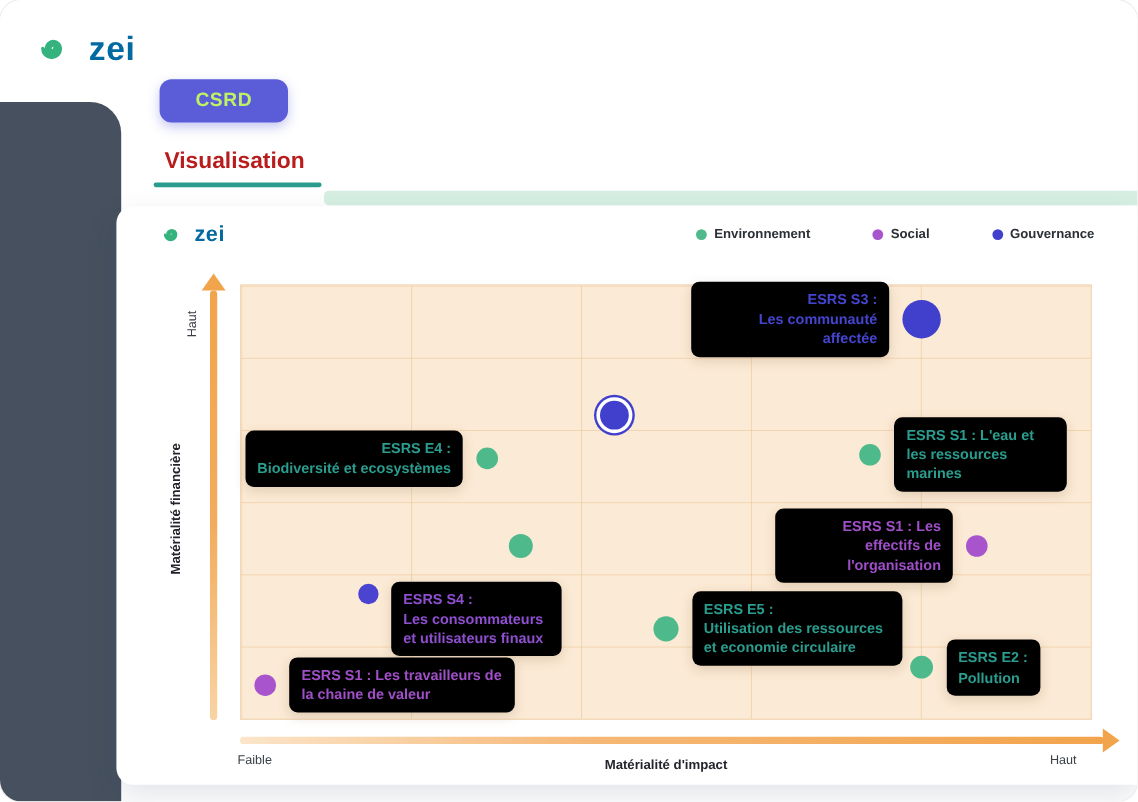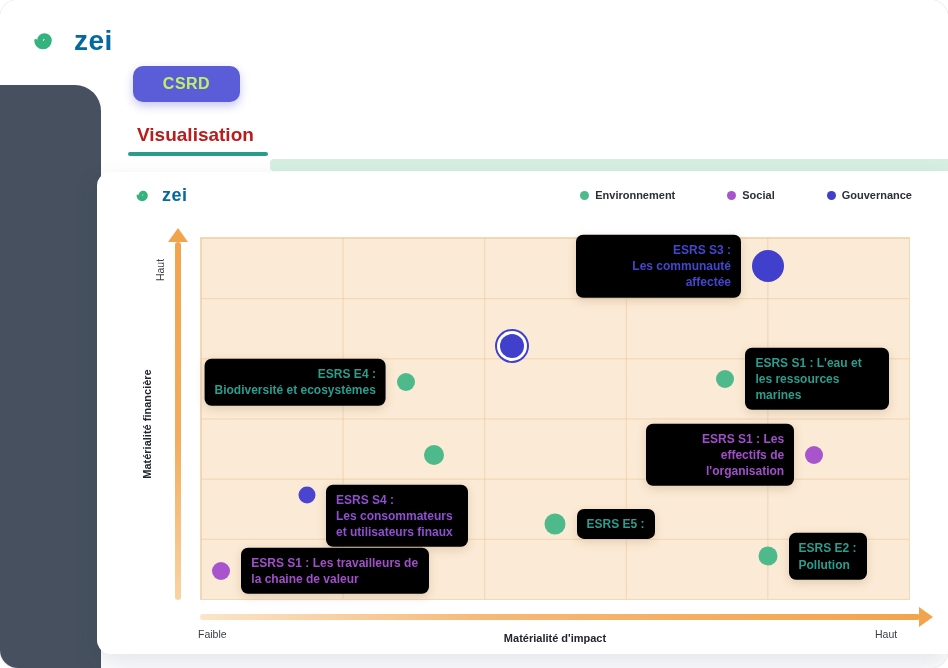--- a/index.html
+++ b/index.html
@@ -175,21 +175,21 @@
         <div class="dot" style="left: 308.9px; top: 210.2px; width: 18px; height: 18px; background: rgb(78, 185, 138);"></div>
         <div class="pt-label side-left" style="left: 288.9px; top: 210.2px; max-width: 185px; color: rgb(42, 157, 143);"><span class="pt-title block">ESRS E4 :</span><span>Biodiversité et ecosystèmes</span></div>
         <div class="dot" style="left: 628.4px; top: 206.57px; width: 18px; height: 18px; background: rgb(78, 185, 138);"></div>
         <div class="pt-label side-right" style="left: 648.4px; top: 206.57px; max-width: 144px; color: rgb(42, 157, 143);"><span class="pt-title">ESRS S1 :</span> <span>L'eau et les ressources marines</span></div>
         <div class="dot" style="left: 337.3px; top: 282.8px; width: 20px; height: 20px; background: rgb(78, 185, 138);"></div>
         <div class="dot" style="left: 717.15px; top: 282.8px; width: 18px; height: 18px; background: rgb(168, 85, 205);"></div>
         <div class="pt-label side-left" style="left: 697.15px; top: 282.8px; max-width: 148px; color: rgb(161, 79, 201);"><span class="pt-title">ESRS S1 :</span> <span>Les effectifs de l'organisation</span></div>
         <div class="dot" style="left: 209.5px; top: 322.73px; width: 17px; height: 17px; background: rgb(74, 68, 208);"></div>
         <div class="pt-label side-right" style="left: 229px; top: 322.73px; max-width: 142px; color: rgb(143, 79, 208); margin-top: 21px;"><span class="pt-title block">ESRS S4 :</span><span>Les consommateurs et utilisateurs finaux</span></div>
         <div class="dot" style="left: 458px; top: 351.77px; width: 21px; height: 21px; background: rgb(78, 185, 138);"></div>
-        <div class="pt-label side-right" style="left: 479.5px; top: 351.77px; max-width: 175px; color: rgb(42, 157, 143);"><span class="pt-title block">ESRS E5 :</span></div>
+        <div class="pt-label side-right" style="left: 479.5px; top: 351.77px; max-width: 175px; color: rgb(42, 157, 143);"><span class="pt-title block">ESRS E5 :</span><span>Utilisation des ressources et economie circulaire</span></div>
         <div class="dot" style="left: 124.3px; top: 398.96px; width: 18px; height: 18px; background: rgb(168, 85, 205);"></div>
         <div class="pt-label side-right" style="left: 144.3px; top: 398.96px; max-width: 188px; color: rgb(161, 79, 201);"><span class="pt-title">ESRS S1 :</span> <span>Les travailleurs de la chaine de valeur</span></div>
         <div class="dot" style="left: 671px; top: 384.44px; width: 19px; height: 19px; background: rgb(78, 185, 138);"></div>
         <div class="pt-label side-right" style="left: 691.5px; top: 384.44px; max-width: 110px; color: rgb(42, 157, 143);"><span class="pt-title block">ESRS E2 :</span><span>Pollution</span></div>
       </div>
 
   </section>
 </div>
 
 </body></html>

